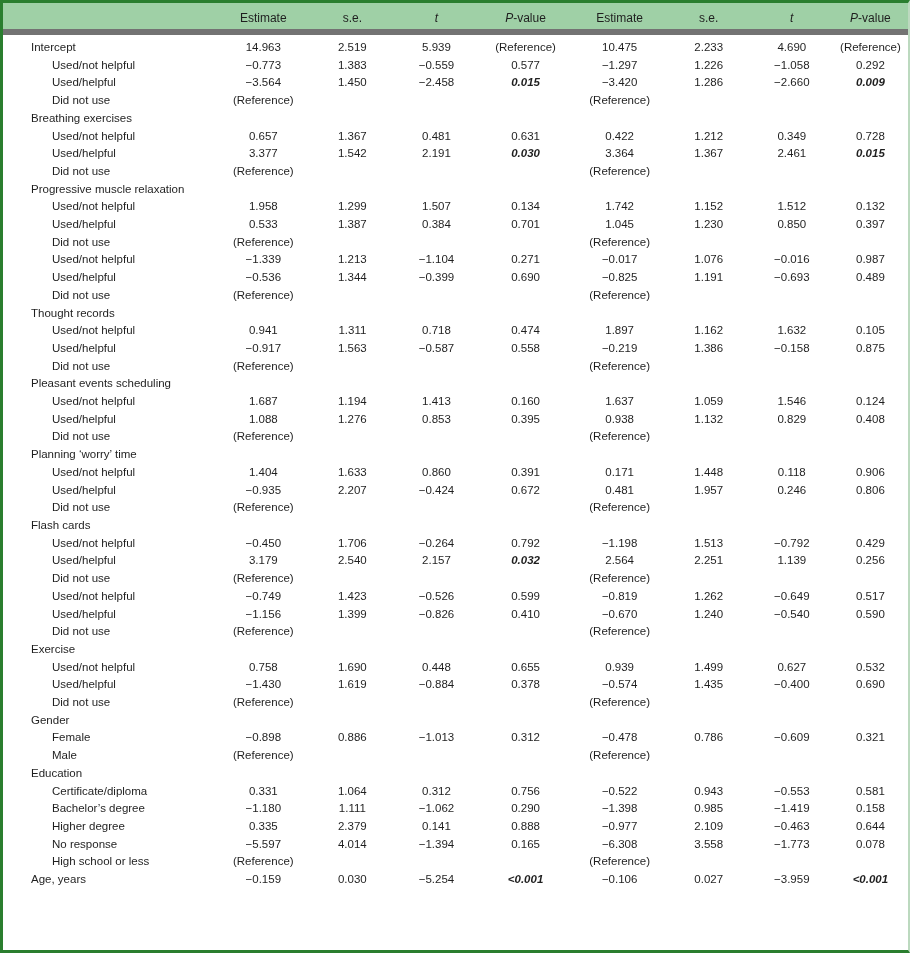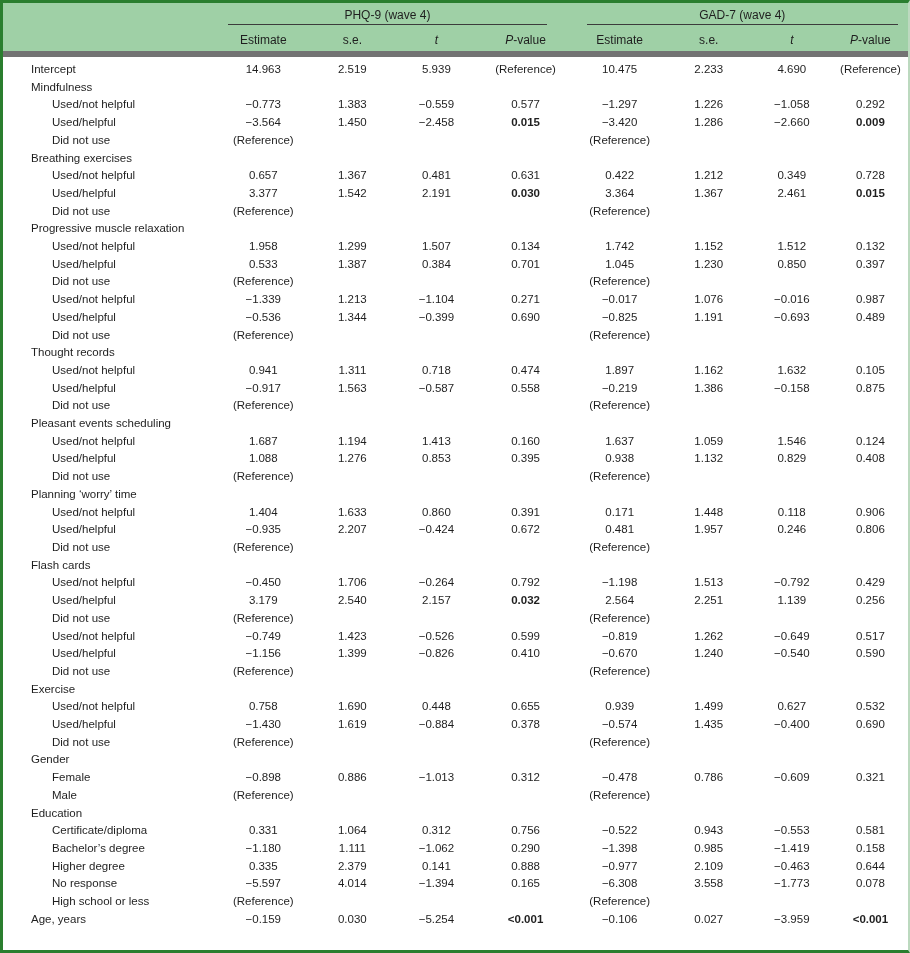--- a/index.html
+++ b/index.html
@@ -50,48 +50,39 @@
     text-align:center;
     white-space:nowrap;
     overflow:hidden;
   }
   tbody td.lbl{
     text-align:left;
     padding-left:28px;
   }
   tbody td.lbl.ind{padding-left:49px;}
   tbody tr:first-child td{padding-top:5px;margin-left:31px;}
-  tbody td.b{font-weight:700;}
+  tbody td.b{font-weight:700;font-style:italic;}
 </style>
 </head>
 <body>
 
 <div class="frame">
   <table class="results">
     <colgroup>
       <col style="width:213px">
       <col style="width:94px">
         <col style="width:84px">
         <col style="width:84px">
         <col style="width:94px">
       <col style="width:94px">
         <col style="width:84px">
         <col style="width:82px">
         <col style="width:75px">
     </colgroup>
     <thead>
-      <tr class="grp">
-        <th></th>
-        <th colspan="4">
-          <span class="grp-rule phq-span">PHQ-9 (wave 4)</span>
-        </th>
-        <th colspan="4">
-          <span class="grp-rule gad-span">GAD-7 (wave 4)</span>
-        </th>
-      </tr>
       <tr class="cols">
         <th></th>
       <th>Estimate</th>
           <th>s.e.</th>
           <th><span class="it">t</span></th>
           <th><span class="it">P</span>-value</th>
           <th>Estimate</th>
           <th>s.e.</th>
           <th><span class="it">t</span></th>
           <th><span class="it">P</span>-value</th>
@@ -103,31 +94,20 @@
           <td>14.963</td>
           <td>2.519</td>
           <td>5.939</td>
           <td>(Reference)</td>
           <td>10.475</td>
           <td>2.233</td>
           <td>4.690</td>
           <td>(Reference)</td>
         </tr>
         <tr>
-          <td class="lbl">Mindfulness</td>
-          <td></td>
-          <td></td>
-          <td></td>
-          <td></td>
-          <td></td>
-          <td></td>
-          <td></td>
-          <td></td>
-        </tr>
-        <tr>
           <td class="lbl ind">Used/not helpful</td>
           <td>−0.773</td>
           <td>1.383</td>
           <td>−0.559</td>
           <td>0.577</td>
           <td>−1.297</td>
           <td>1.226</td>
           <td>−1.058</td>
           <td>0.292</td>
         </tr>

